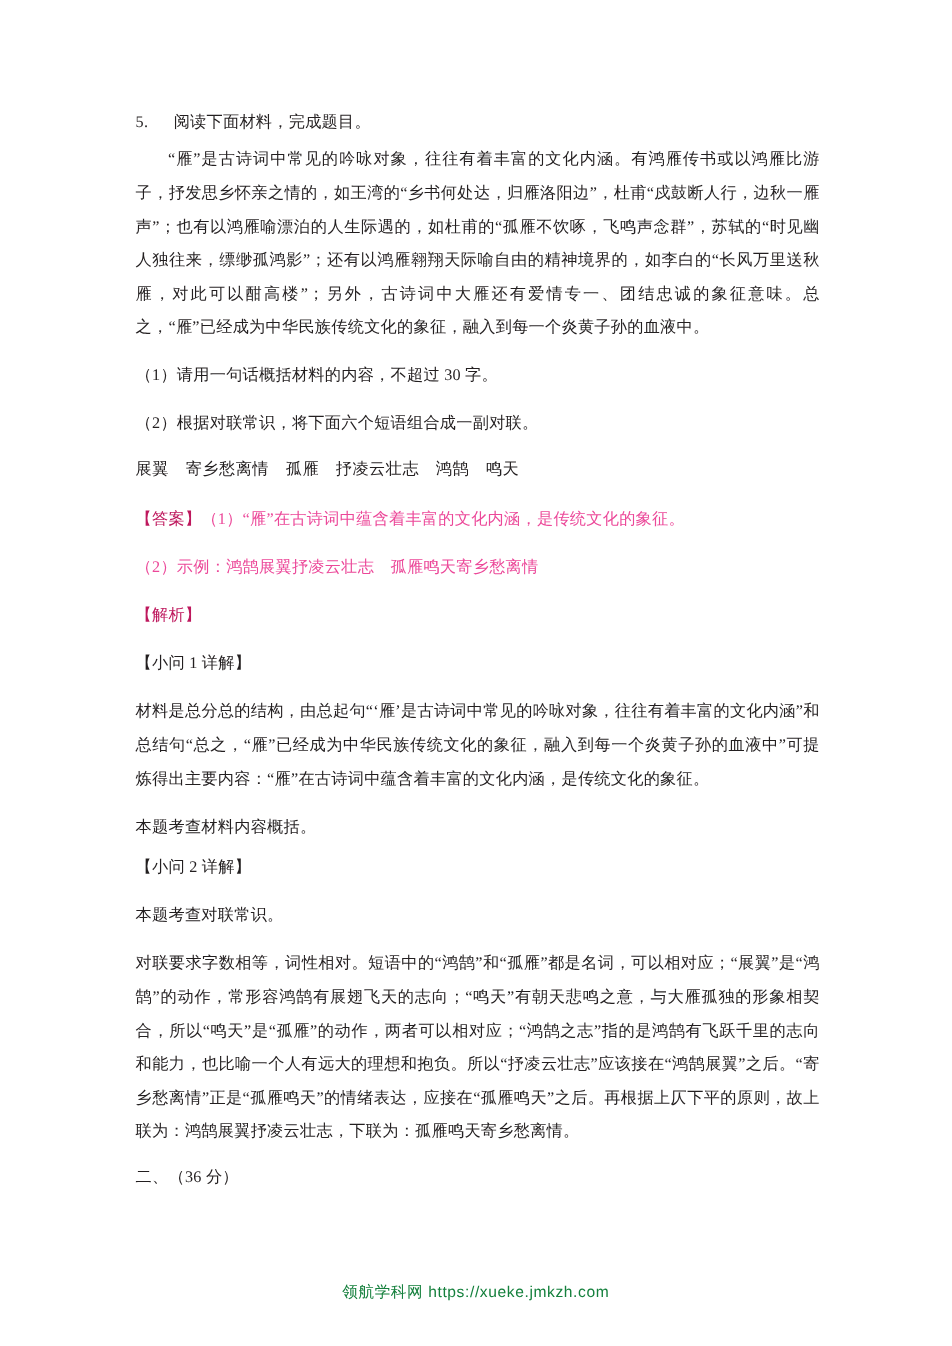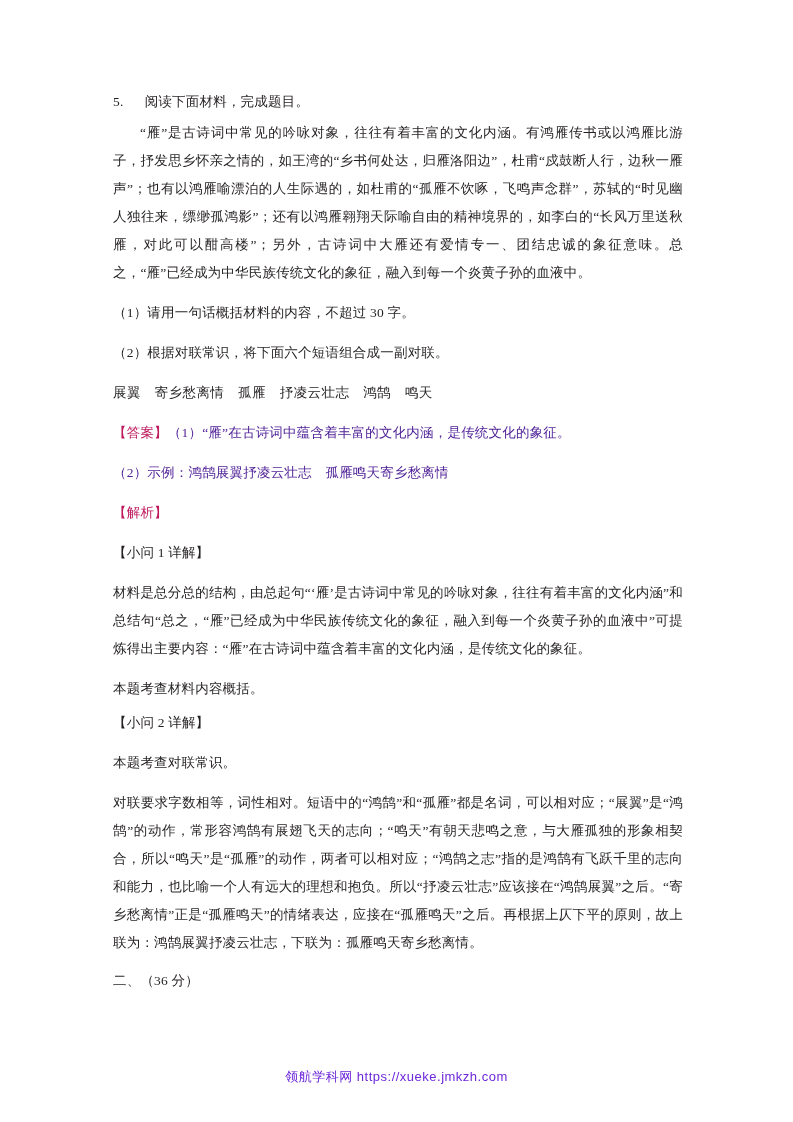--- a/index.html
+++ b/index.html
@@ -35,45 +35,46 @@
     text-align: justify;
     letter-spacing: 0.2px;
   }
   .indent2 {
     text-indent: 27px;
   }
   .q-line {
     margin-top: 12px;
   }
   .blue {
-    color: #4c1d95;
+    color: #ec4899;
   }
   .tag-blue {
     color: #be185d;
   }
   .spaced {
     letter-spacing: 0.4px;
+    font-family: Liberation Mono, monospace;
   }
   .gap-s {
     margin-top: 3px;
   }
   .gap-m {
     margin-top: 6px;
   }
   .gap-l {
     margin-top: 10px;
   }
   .footer {
     position: absolute;
     left: 0;
     top: 1068px;
     width: 793px;
     text-align: center;
     font-size: 13px;
-    color: #6d28d9;
+    color: #15803d;
     font-family: "Liberation Sans", "DejaVu Sans", sans-serif;
     letter-spacing: 0.5px;
   }
   .wide-space {
     display: inline-block;
     width: 14px;
   }
 </style>
 </head>
 <body>

